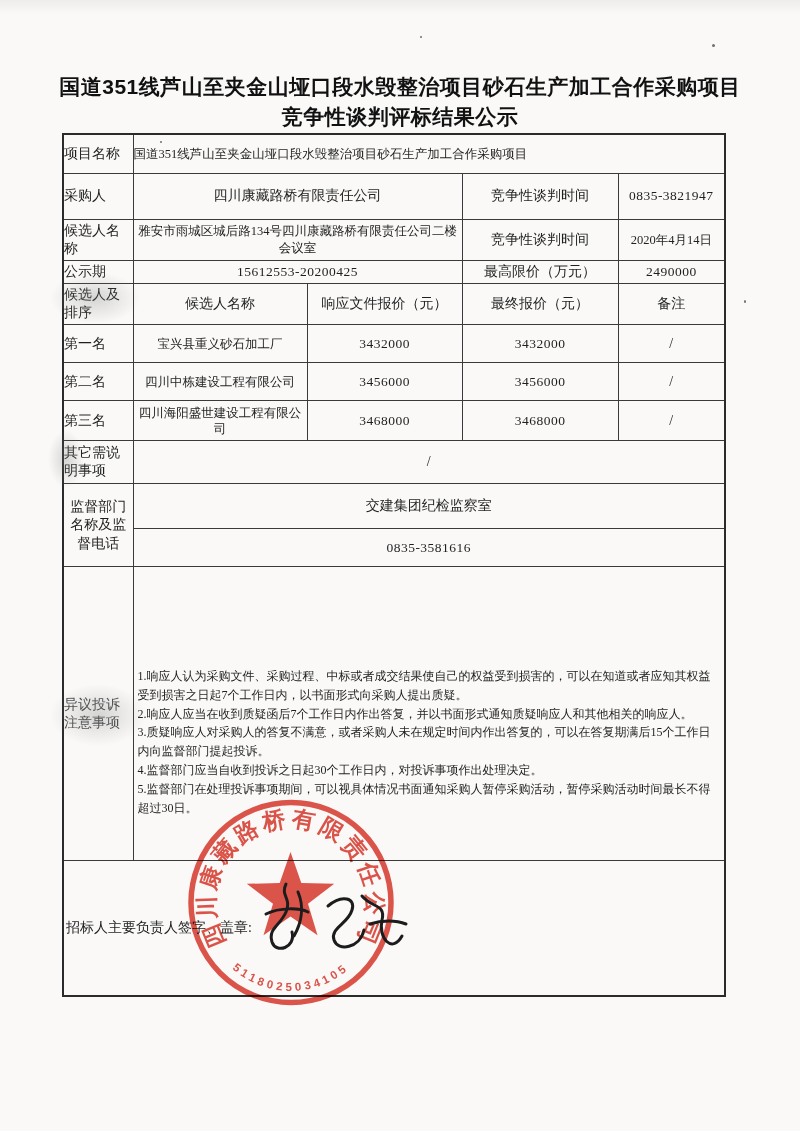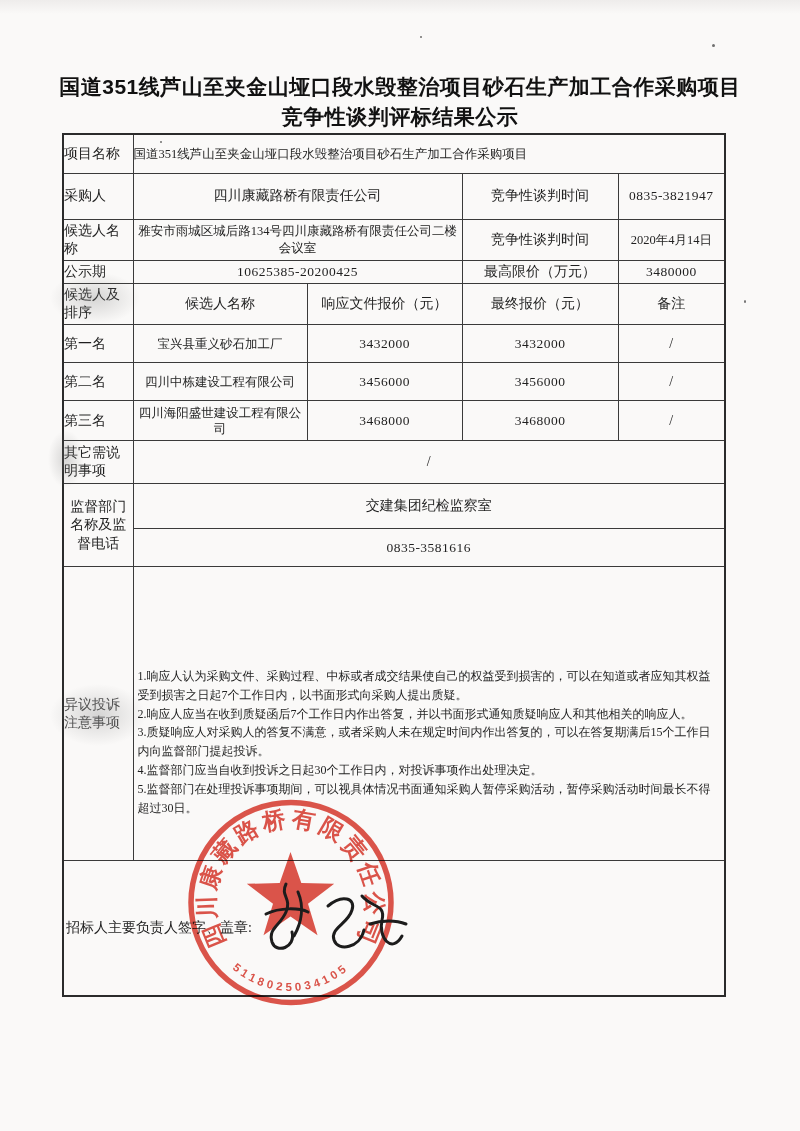--- a/index.html
+++ b/index.html
@@ -86,23 +86,23 @@
         <td class="ctr num">0835-3821947</td>
       </tr>
       <tr style="height:40px">
         <td class="lbl">候选人名称</td>
         <td colspan="2" class="ctr small tight">雅安市雨城区城后路134号四川康藏路桥有限责任公司二楼会议室</td>
         <td class="ctr">竞争性谈判时间</td>
         <td class="ctr small">2020年4月14日</td>
       </tr>
       <tr style="height:23px">
         <td class="lbl tight">公示期</td>
-        <td colspan="2" class="ctr num tight">10625385-20200425</td>
+        <td colspan="2" class="ctr num tight">15612553-20200425</td>
         <td class="ctr tight">最高限价（万元）</td>
-        <td class="ctr num tight">3480000</td>
+        <td class="ctr num tight">2490000</td>
       </tr>
       <tr style="height:39px">
         <td class="lbl">候选人及排序</td>
         <td class="ctr">候选人名称</td>
         <td class="ctr">响应文件报价（元）</td>
         <td class="ctr">最终报价（元）</td>
         <td class="ctr">备注</td>
       </tr>
       <tr style="height:38px">
         <td class="lbl">第一名</td>

